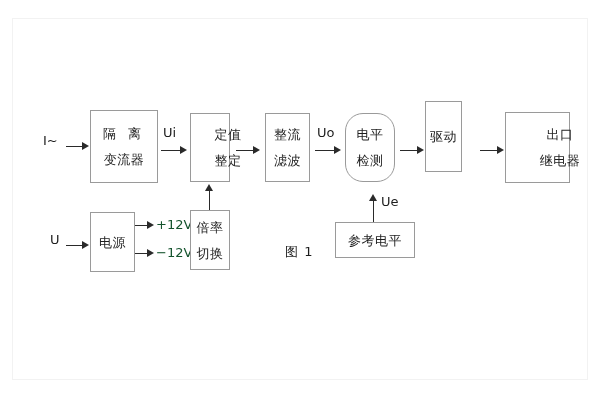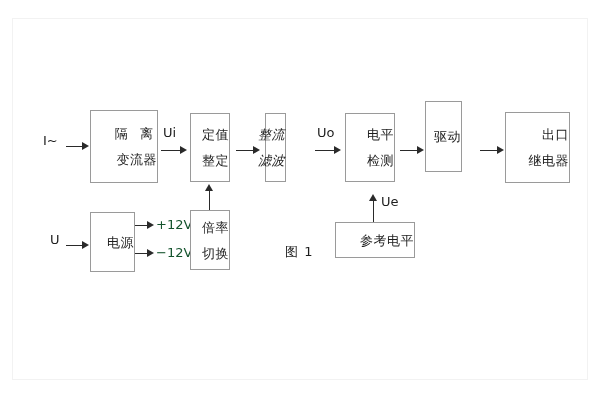--- a/index.html
+++ b/index.html
@@ -25,21 +25,21 @@
     border: 1px solid #f2f2f2;
     box-sizing: border-box;
   }
   .box {
     position: absolute;
     box-sizing: border-box;
     border: 1px solid #9a9a9a;
     background: #ffffff;
     display: flex;
     flex-direction: column;
-    align-items: flex-end;
+    align-items: center;
     justify-content: center;
     color: #1d1d1d;
     font-size: 13px;
     line-height: 1.0;
   }
   .box .ln {
     display: block;
     white-space: nowrap;
     letter-spacing: 0.5px;
   }
@@ -120,30 +120,30 @@
   <div class="arrow-r" style="left:180px; top:145.5px;"></div>
 
   <div class="box" style="left:190px; top:113px; width:40px; height:69px;padding-left:36px;">
     <span class="ln">定值</span>
     <span class="ln">整定</span>
   </div>
 
   <div class="hline" style="left:236px; top:150px; width:19px;"></div>
   <div class="arrow-r" style="left:253px; top:145.5px;"></div>
 
-  <div class="box" style="left:265px; top:113px; width:21px; height:69px;font-style:italic;">
+  <div class="box" style="left:265px; top:113px; width:45px; height:69px;">
     <span class="ln">整流</span>
     <span class="ln">滤波</span>
   </div>
 
   <div class="sig-label" style="left:317px; top:125px;text-align:center;">Uo</div>
   <div class="hline" style="left:315px; top:150px; width:22px;"></div>
   <div class="arrow-r" style="left:334px; top:145.5px;"></div>
 
-  <div class="box" style="left:345px; top:113px; width:50px; height:69px;">
+  <div class="box" style="left:345px; top:113px; width:50px; height:69px;border-radius:18px;">
     <span class="ln">电平</span>
     <span class="ln">检测</span>
   </div>
 
   <div class="hline" style="left:400px; top:150px; width:19px;"></div>
   <div class="arrow-r" style="left:417px; top:145.5px;"></div>
 
   <div class="box one-line" style="left:425px; top:101px; width:37px; height:71px;">
     <span class="ln">驱动</span>
   </div>

